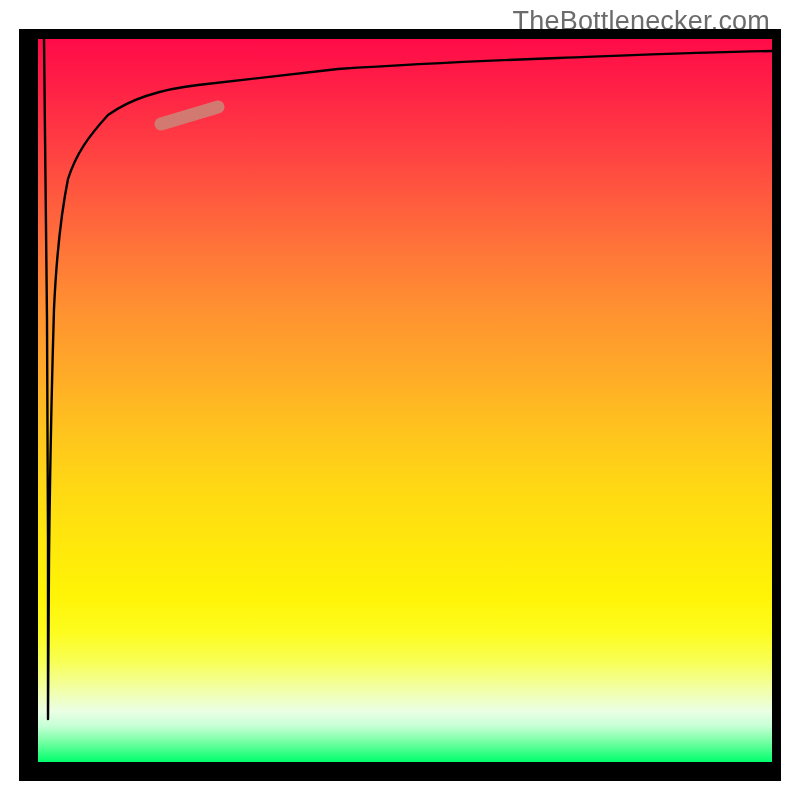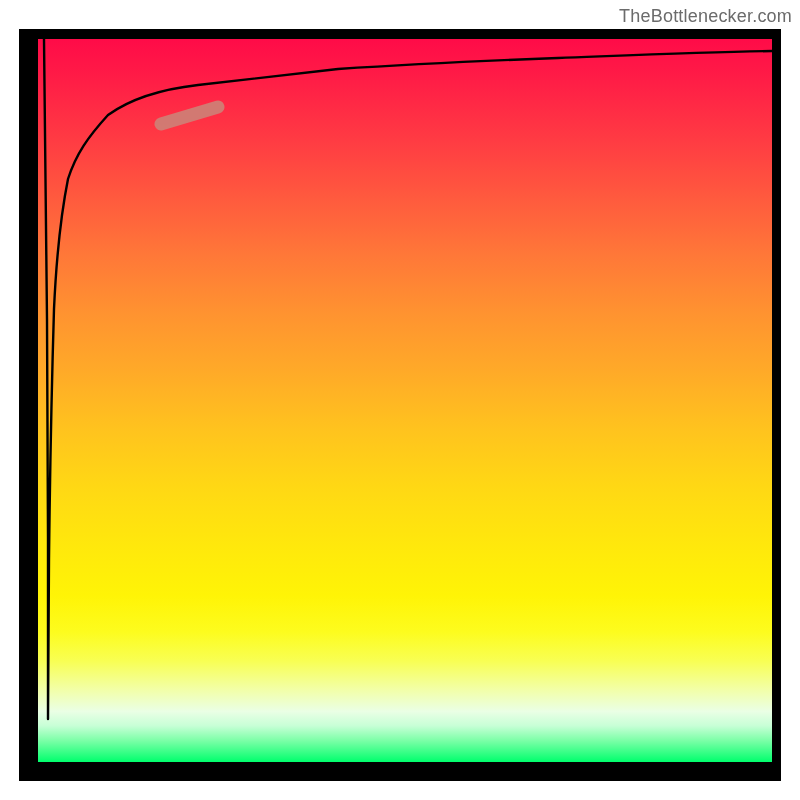--- a/index.html
+++ b/index.html
@@ -58,22 +58,22 @@
   .curve-svg {
     position: absolute;
     left: 0;
     top: 0;
     width: 734px;
     height: 723px;
   }
   .watermark {
     position: absolute;
     top: 6px;
-    right: 8px;
-    font-size: 18px;
+    right: 30px;
+    font-size: 27px;
     font-weight: 400;
     color: #6b6b6b;
     letter-spacing: 0.2px;
   }
 </style>
 </head>
 <body>
 
 <div class="stage">
 

